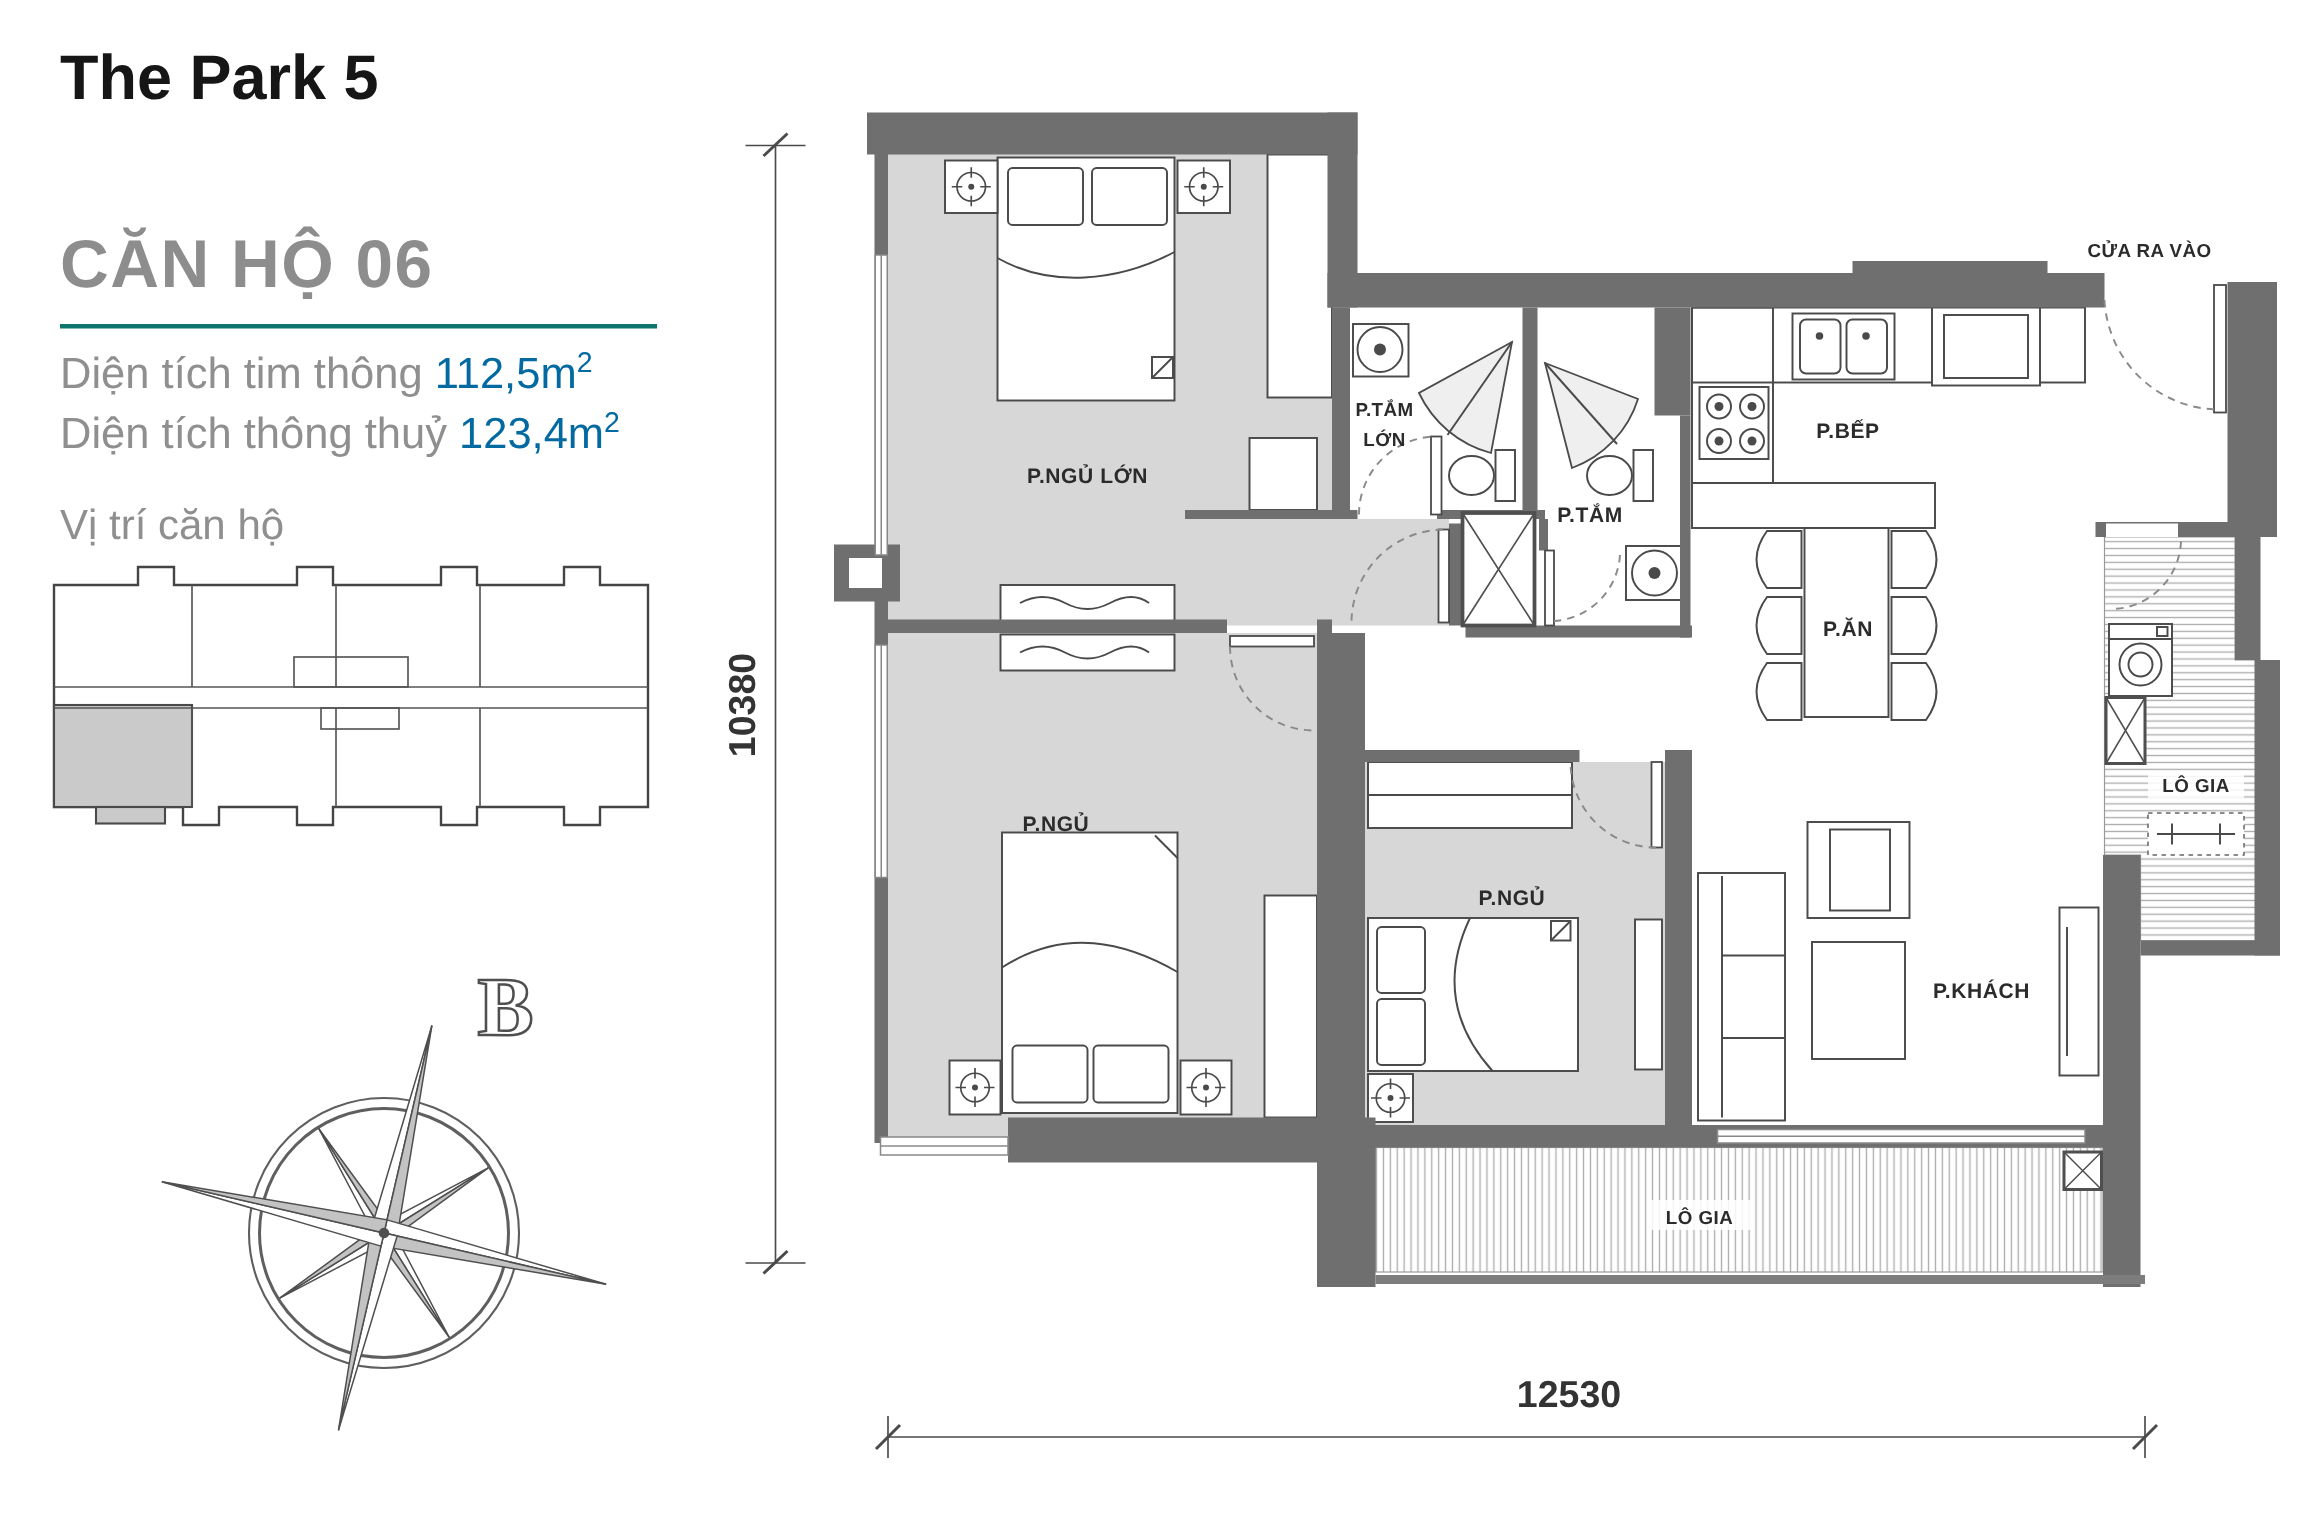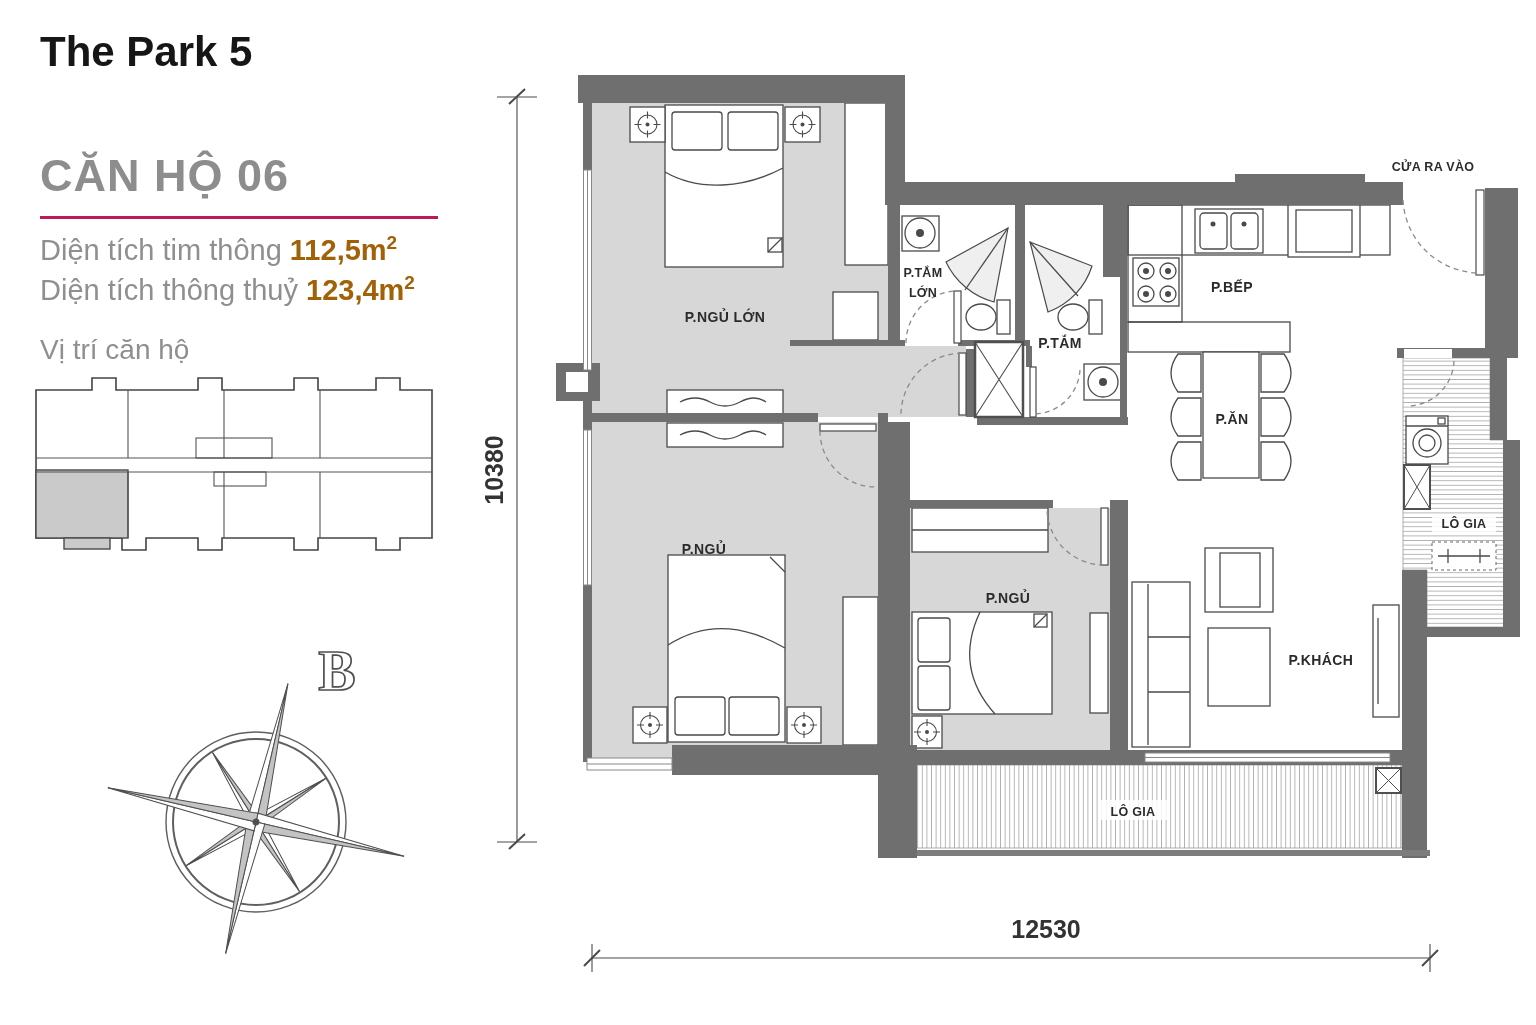--- a/index.html
+++ b/index.html
@@ -6,25 +6,25 @@
   body{
     width:1536px;height:1025px;position:relative;background:#ffffff;
     font-family:"Liberation Sans","DejaVu Sans",sans-serif;overflow:hidden;
     -webkit-font-smoothing:antialiased;
   }
   .abs{position:absolute;}
   .title{
     left:40px;top:28px;font-size:42px;font-weight:700;color:#161616;letter-spacing:0px;
   }
   .unit-block{
-    left:40px;top:150px;width:398px;padding-bottom:14px;border-bottom:3px solid #be185d;
+    left:40px;top:150px;width:398px;padding-bottom:14px;border-bottom:3px solid #0f766e;
   }
   .unit-name{font-size:45px;font-weight:700;color:#8d8d8d;letter-spacing:1px;}
   .areas{left:40px;top:230px;font-size:29px;color:#8f8f8f;line-height:1.34;}
-  .areas .val{font-weight:700;color:#a16207;text-align:right;}
+  .areas .val{font-weight:400;color:#0369a1;text-align:right;}
   .areas sup{font-size:19px;}
   .loc-title{left:40px;top:334px;font-size:28px;color:#8f8f8f;}
   svg text{font-family:"Liberation Sans","DejaVu Sans",sans-serif;}
   .room-label{font-size:14px;font-weight:700;fill:#2b2b2b;letter-spacing:.4px;}
   .room-label-sm{font-size:12.5px;font-weight:700;fill:#2b2b2b;letter-spacing:.3px;}
   .dim-label{font-size:25px;font-weight:700;fill:#333333;}
   .wall{fill:#6f6f6f;}
   .furn{fill:#ffffff;stroke:#4a4a4a;stroke-width:1.3;}
   .furn-n{fill:none;stroke:#4a4a4a;stroke-width:1.3;}
   .arc{fill:none;stroke:#8a8a8a;stroke-width:1.3;stroke-dasharray:5 4;}

